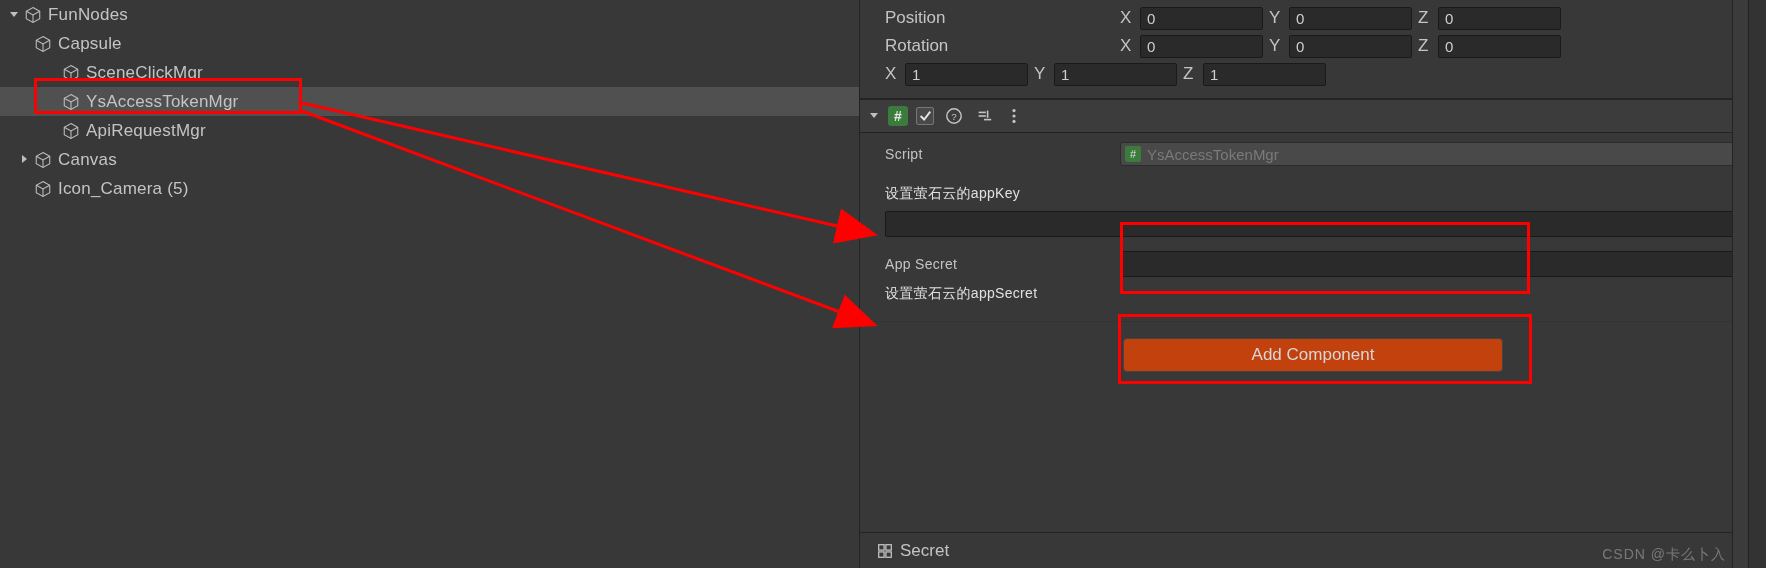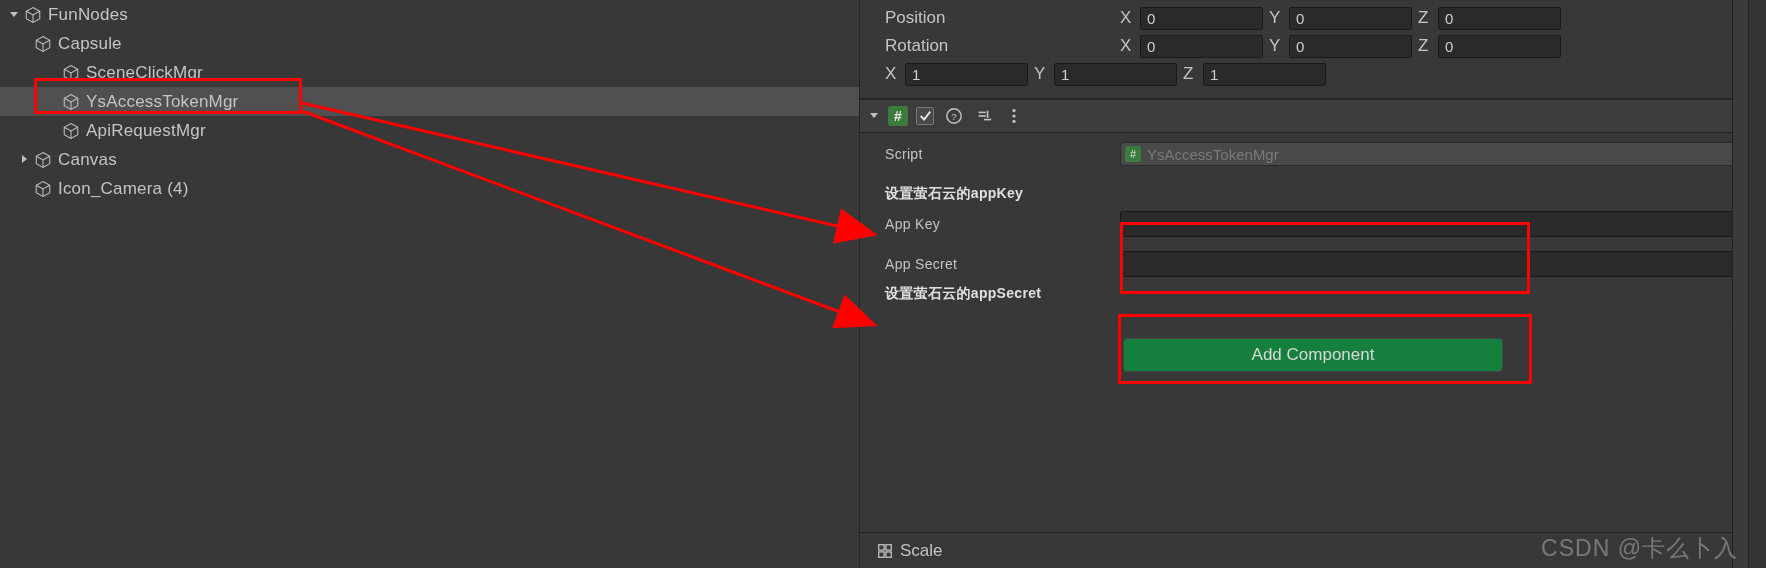--- a/index.html
+++ b/index.html
@@ -32,46 +32,46 @@
 .comp-icon { width: 20px; height: 20px; background: #3b7b3b; border-radius: 3px; display: inline-flex; align-items: center; justify-content: center; margin-right: 8px; font-size: 14px; color: #e7e7e7; font-weight: bold; }
 .comp-check { width: 18px; height: 18px; border: 1px solid #777; border-radius: 2px; margin-right: 10px; display: inline-flex; align-items: center; justify-content: center; background: #494949; }
 .comp-check svg { width: 14px; height: 14px; }
 .comp-title { color: #e3e3e3; font-weight: 600; font-size: 17px; flex: 1; }
 .hdr-btns { display: flex; gap: 10px; align-items: center; }
 .hdr-ico { width: 20px; height: 20px; display: inline-flex; align-items: center; justify-content: center; color: #c4c4c4; cursor: pointer; }
 
 .comp-body { padding: 6px 10px 6px 25px; }
 .prop-row { display: flex; align-items: center; height: 30px; }
 .prop-label { width: 235px; color: #c4c4c4; font-size: 14px; letter-spacing: 0.3px; }
-.prop-label.header { font-weight: bold; color: #e0e0e0; }
+.prop-label.header { font-weight: normal; color: #e0e0e0; }
 .obj-field { flex: 1; height: 24px; background: #494949; border: 1px solid #2b2b2b; border-radius: 3px; display: flex; align-items: center; padding: 0 4px; color: #bfbfbf; font-size: 15px; position: relative; }
 .obj-field.dim { color: #7a7a7a; }
 .obj-field .mini-ico { width: 16px; height: 16px; background: #3b7b3b; border-radius: 2px; margin-right: 6px; display: inline-flex; align-items: center; justify-content: center; font-size: 11px; color: #ddd; }
 .obj-picker { position: absolute; right: 4px; width: 16px; height: 16px; border: 2px solid #888; border-radius: 50%; }
 .obj-picker::after { content:""; position: absolute; width: 5px; height: 5px; background: #888; border-radius: 50%; top: 3px; left: 3px; }
 
 .text-field { flex: 1; height: 26px; background: #2a2a2a; border: 1px solid #191919; border-radius: 2px; }
 
 .spacer10 { height: 10px; }
 
 .add-comp-wrap { display: flex; justify-content: center; padding: 16px 0 8px; border-top: 1px solid #333; margin-top: 6px; }
-.add-comp { width: 380px; height: 34px; background: #15803d; border: 1px solid #444; border-radius: 4px; color: #d7d7d7; font-size: 17px; display: flex; align-items: center; justify-content: center; cursor: pointer; }
+.add-comp { width: 380px; height: 34px; background: #c2410c; border: 1px solid #444; border-radius: 4px; color: #d7d7d7; font-size: 17px; display: flex; align-items: center; justify-content: center; cursor: pointer; }
 
 .bottom-tab { position: absolute; bottom: 0; left: 0; right: 0; height: 36px; border-top: 1px solid #232323; display: flex; align-items: center; padding: 0 6px; }
 .tab-item { display: flex; align-items: center; gap: 6px; padding: 4px 10px; color: #c4c4c4; font-size: 17px; }
 .tab-ico { width: 18px; height: 18px; display: inline-flex; }
 
 
 .redbox { position: absolute; border: 3px solid #ff0000; pointer-events: none; }
 
 
 .scroll-gutter { position: absolute; right: 0; top:0; bottom:0; width: 18px; background: #333; border-left: 1px solid #222; }
 .scroll-gutter2 { position: absolute; right: 18px; top:0; bottom:0; width: 16px; background: #3b3b3b; border-left: 1px solid #222; }
 
-.watermark { position: absolute; right: 28px; bottom: 4px; color: rgba(200,200,200,0.45); font-size: 23px; letter-spacing: 1px; text-align: center; }
+.watermark { position: absolute; right: 40px; bottom: 4px; color: rgba(200,200,200,0.45); font-size: 14px; letter-spacing: 1px; text-align: center; }
 
 svg { display:block; }
 </style>
 </head>
 <body>
 
 <div class="layout">
 
   <div class="hierarchy">
     <div class="h-row">
@@ -145,21 +145,21 @@
       <span class="h-label">Canvas</span>
     </div>
     <div class="h-row indent1">
       <span class="cube-icon">
           <svg viewBox="0 0 24 24" width="18" height="18" fill="none" stroke="#bfbfbf" stroke-width="1.4">
             <path d="M12 2 L21 7 L21 17 L12 22 L3 17 L3 7 Z"></path>
             <path d="M3 7 L12 12 L21 7"></path>
             <path d="M12 12 L12 22"></path>
           </svg>
         </span>
-      <span class="h-label">Icon_Camera (4)</span>
+      <span class="h-label">Icon_Camera (5)</span>
     </div>
   </div>
 
   <div class="inspector">
     <div class="transform-rows">
       <div class="t-row">
         <div class="t-label">Position</div>
         <div class="axis-group">
             <span class="axis-letter">X</span>
             <input class="num-field" value="0" style="">
@@ -249,21 +249,20 @@
           <span>YsAccessTokenMgr</span>
           <span class="obj-picker"></span>
         </div>
       </div>
 
       <div class="spacer10"></div>
       <div class="prop-row">
           <div class="prop-label header">设置萤石云的appKey</div>
         </div>
       <div class="prop-row">
-        <div class="prop-label">App Key</div>
         <input class="text-field" value="" style="">
       </div>
 
       <div class="spacer10"></div>
       <div class="prop-row">
         <div class="prop-label">App Secret</div>
         <input class="text-field" value="" style="">
       </div>
       <div class="prop-row">
           <div class="prop-label header">设置萤石云的appSecret</div>
@@ -279,21 +278,21 @@
     <div class="bottom-tab">
       <div class="tab-item">
         <span class="tab-ico">
             <svg viewBox="0 0 20 20" width="18" height="18" stroke="#c4c4c4" stroke-width="1.4" fill="none">
               <rect x="3" y="3" width="6" height="6"></rect>
               <rect x="11" y="3" width="6" height="6"></rect>
               <rect x="3" y="11" width="6" height="6"></rect>
               <rect x="11" y="11" width="6" height="6"></rect>
             </svg>
           </span>
-        <span>Scale</span>
+        <span>Secret</span>
       </div>
     </div>
 
     <div class="scroll-gutter"></div>
     <div class="scroll-gutter2"></div>
   </div>
 
 </div>
 
 <div class="redbox" style="left:34px; top:78px; width:268px; height:36px;"></div>

